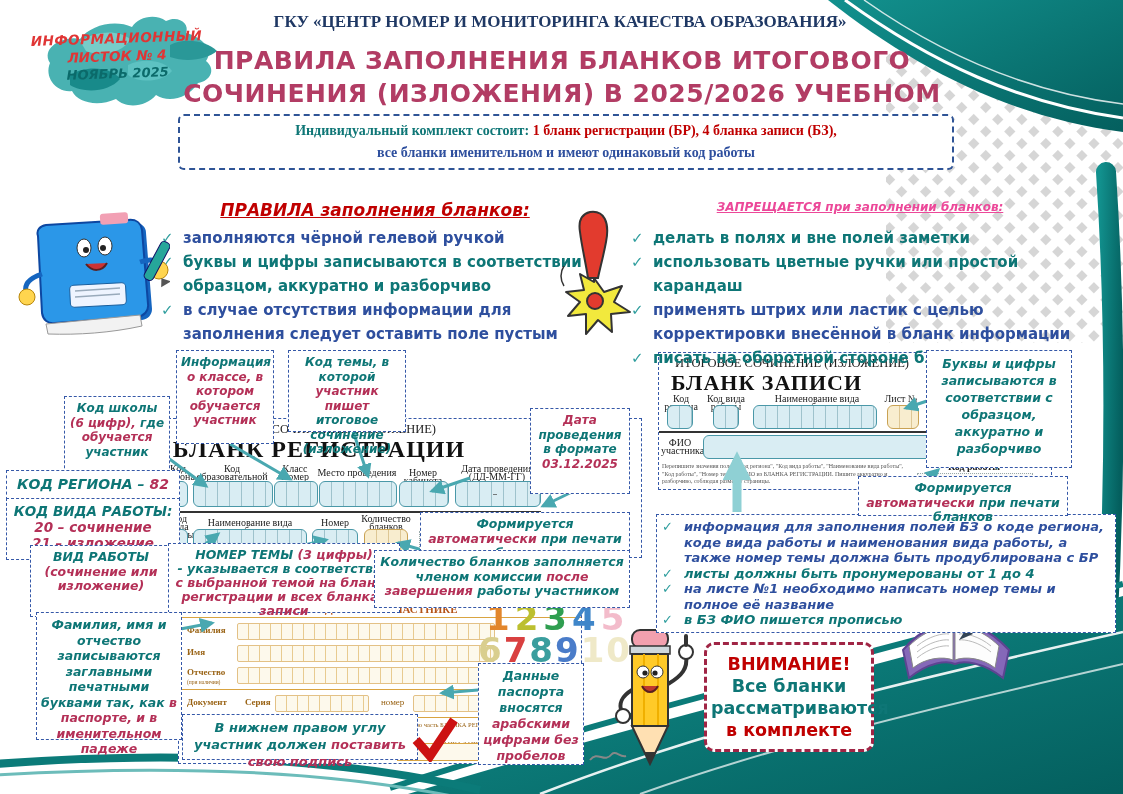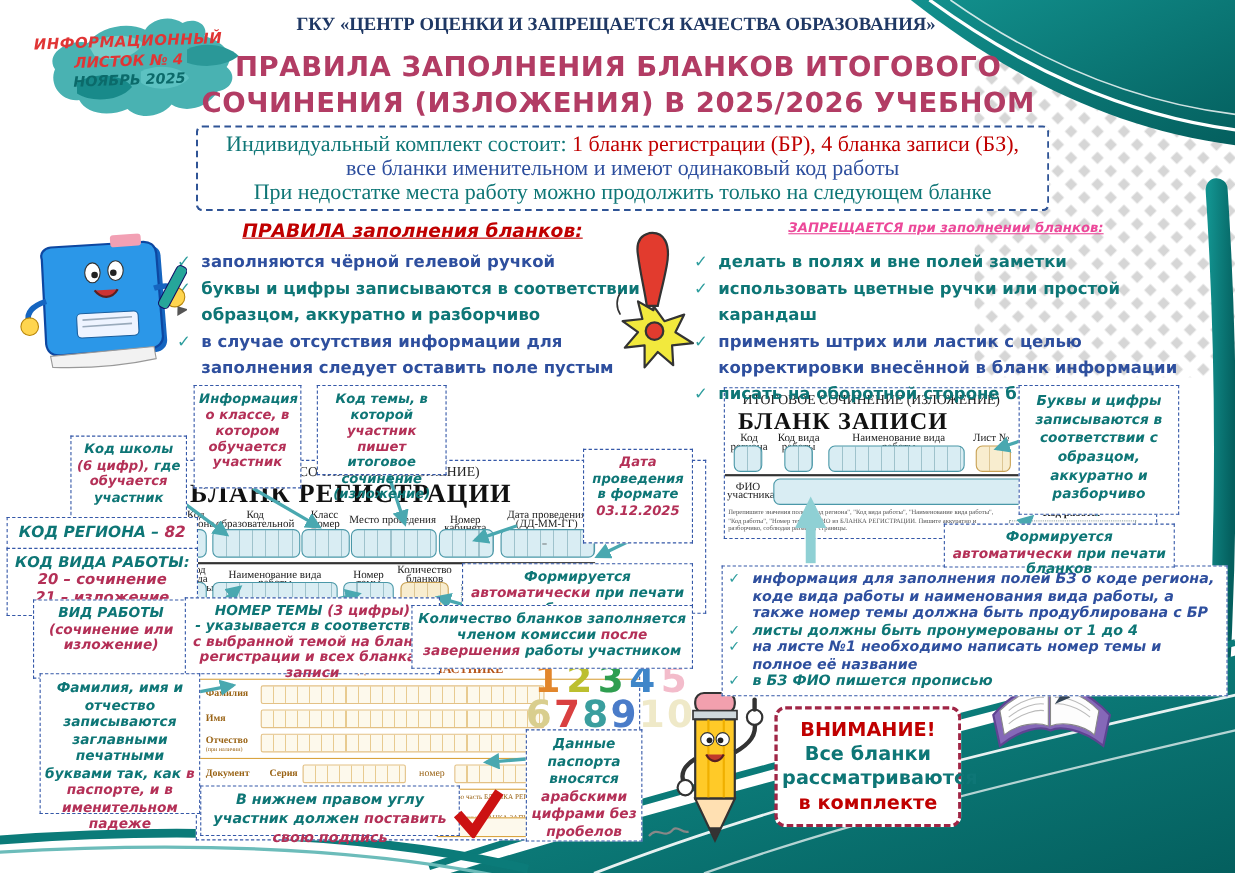--- a/index.html
+++ b/index.html
@@ -73,31 +73,30 @@
     <path d="M60,36 C75,26 98,24 110,34 C104,48 80,52 66,46 Z" fill="#7fd0cd" opacity=".85"></path>
     <path d="M50,70 C66,60 92,62 100,74 C88,88 62,88 50,80 Z" fill="#0d7f7f" opacity=".8"></path>
     <path d="M108,60 C124,52 146,56 152,66 C142,78 118,78 108,70 Z" fill="#5fc3c3" opacity=".9"></path>
   </svg>
   <div class="abs" style="left:22px;top:30px;width:190px;z-index:2;text-align:center;font-weight:bold;font-style:italic;transform:rotate(-2deg)">
     <div style="font-size:13.5px;color:#e03535;letter-spacing:.5px">ИНФОРМАЦИОННЫЙ</div>
     <div style="font-size:13.5px;color:#e03535;margin-top:2px">ЛИСТОК № 4</div>
     <div style="font-size:13px;color:#0b6a6a;margin-top:2px">НОЯБРЬ 2025</div>
   </div>
 
-  <div class="abs ser" style="left:225px;top:12px;width:670px;z-index:2;text-align:center;font-weight:bold;font-size:17px;color:#1f3864">ГКУ «ЦЕНТР ОЦЕНКИ И ЗАПРЕЩАЕТСЯ КАЧЕСТВА ОБРАЗОВАНИЯ»</div>
+  <div class="abs ser" style="left:225px;top:12px;width:670px;z-index:2;text-align:center;font-weight:bold;font-size:17px;color:#1f3864">ГКУ «ЦЕНТР НОМЕР И МОНИТОРИНГА КАЧЕСТВА ОБРАЗОВАНИЯ»</div>
   <div class="abs" style="left:182px;top:44px;width:760px;z-index:2;text-align:center;font-weight:bold;font-size:25px;line-height:33px;color:#b23c64;letter-spacing:.5px">
     <div>ПРАВИЛА ЗАПОЛНЕНИЯ БЛАНКОВ ИТОГОВОГО</div>
     <div>СОЧИНЕНИЯ (ИЗЛОЖЕНИЯ) В 2025/2026 УЧЕБНОМ ГОДУ</div>
   </div>
 
   <div class="abs ser" style="left:178px;top:114px;width:756px;z-index:2;background:#fff;border:2px dashed #2f5496;border-radius:6px;
-              padding:4px 8px;text-align:center;font-weight:normal;font-size:20px;line-height:22px">
+              padding:4px 8px;text-align:center;font-weight:bold;font-size:14px;line-height:22px">
     <div><span class="c-teal">Индивидуальный комплект состоит: </span><span class="c-red">1 бланк регистрации (БР), 4 бланка записи (БЗ),</span></div>
     <div><span class="c-blue">все бланки именительном и имеют одинаковый код работы</span></div>
-    <div><span class="c-teal">При недостатке места работу можно продолжить только на следующем бланке</span></div>
   </div>
 
   <div class="abs" style="left:170px;top:200px;width:410px;z-index:2;text-align:center;font-weight:bold;font-style:italic;
               font-size:17px;color:#c00000;text-decoration:underline">ПРАВИЛА заполнения бланков:</div>
   <ul class="abs clist" style="left:158px;top:226px;width:440px;z-index:2;font-style:normal;font-size:15px;line-height:24px">
     <li><span class="c-blue">заполняются чёрной гелевой ручкой</span></li>
     <li><span class="c-teal">буквы и цифры записываются в соответствии с образцом, аккуратно и разборчиво</span></li>
     <li><span class="c-blue">в случае отсутствия информации для заполнения следует оставить поле пустым</span></li>
   </ul>
 

